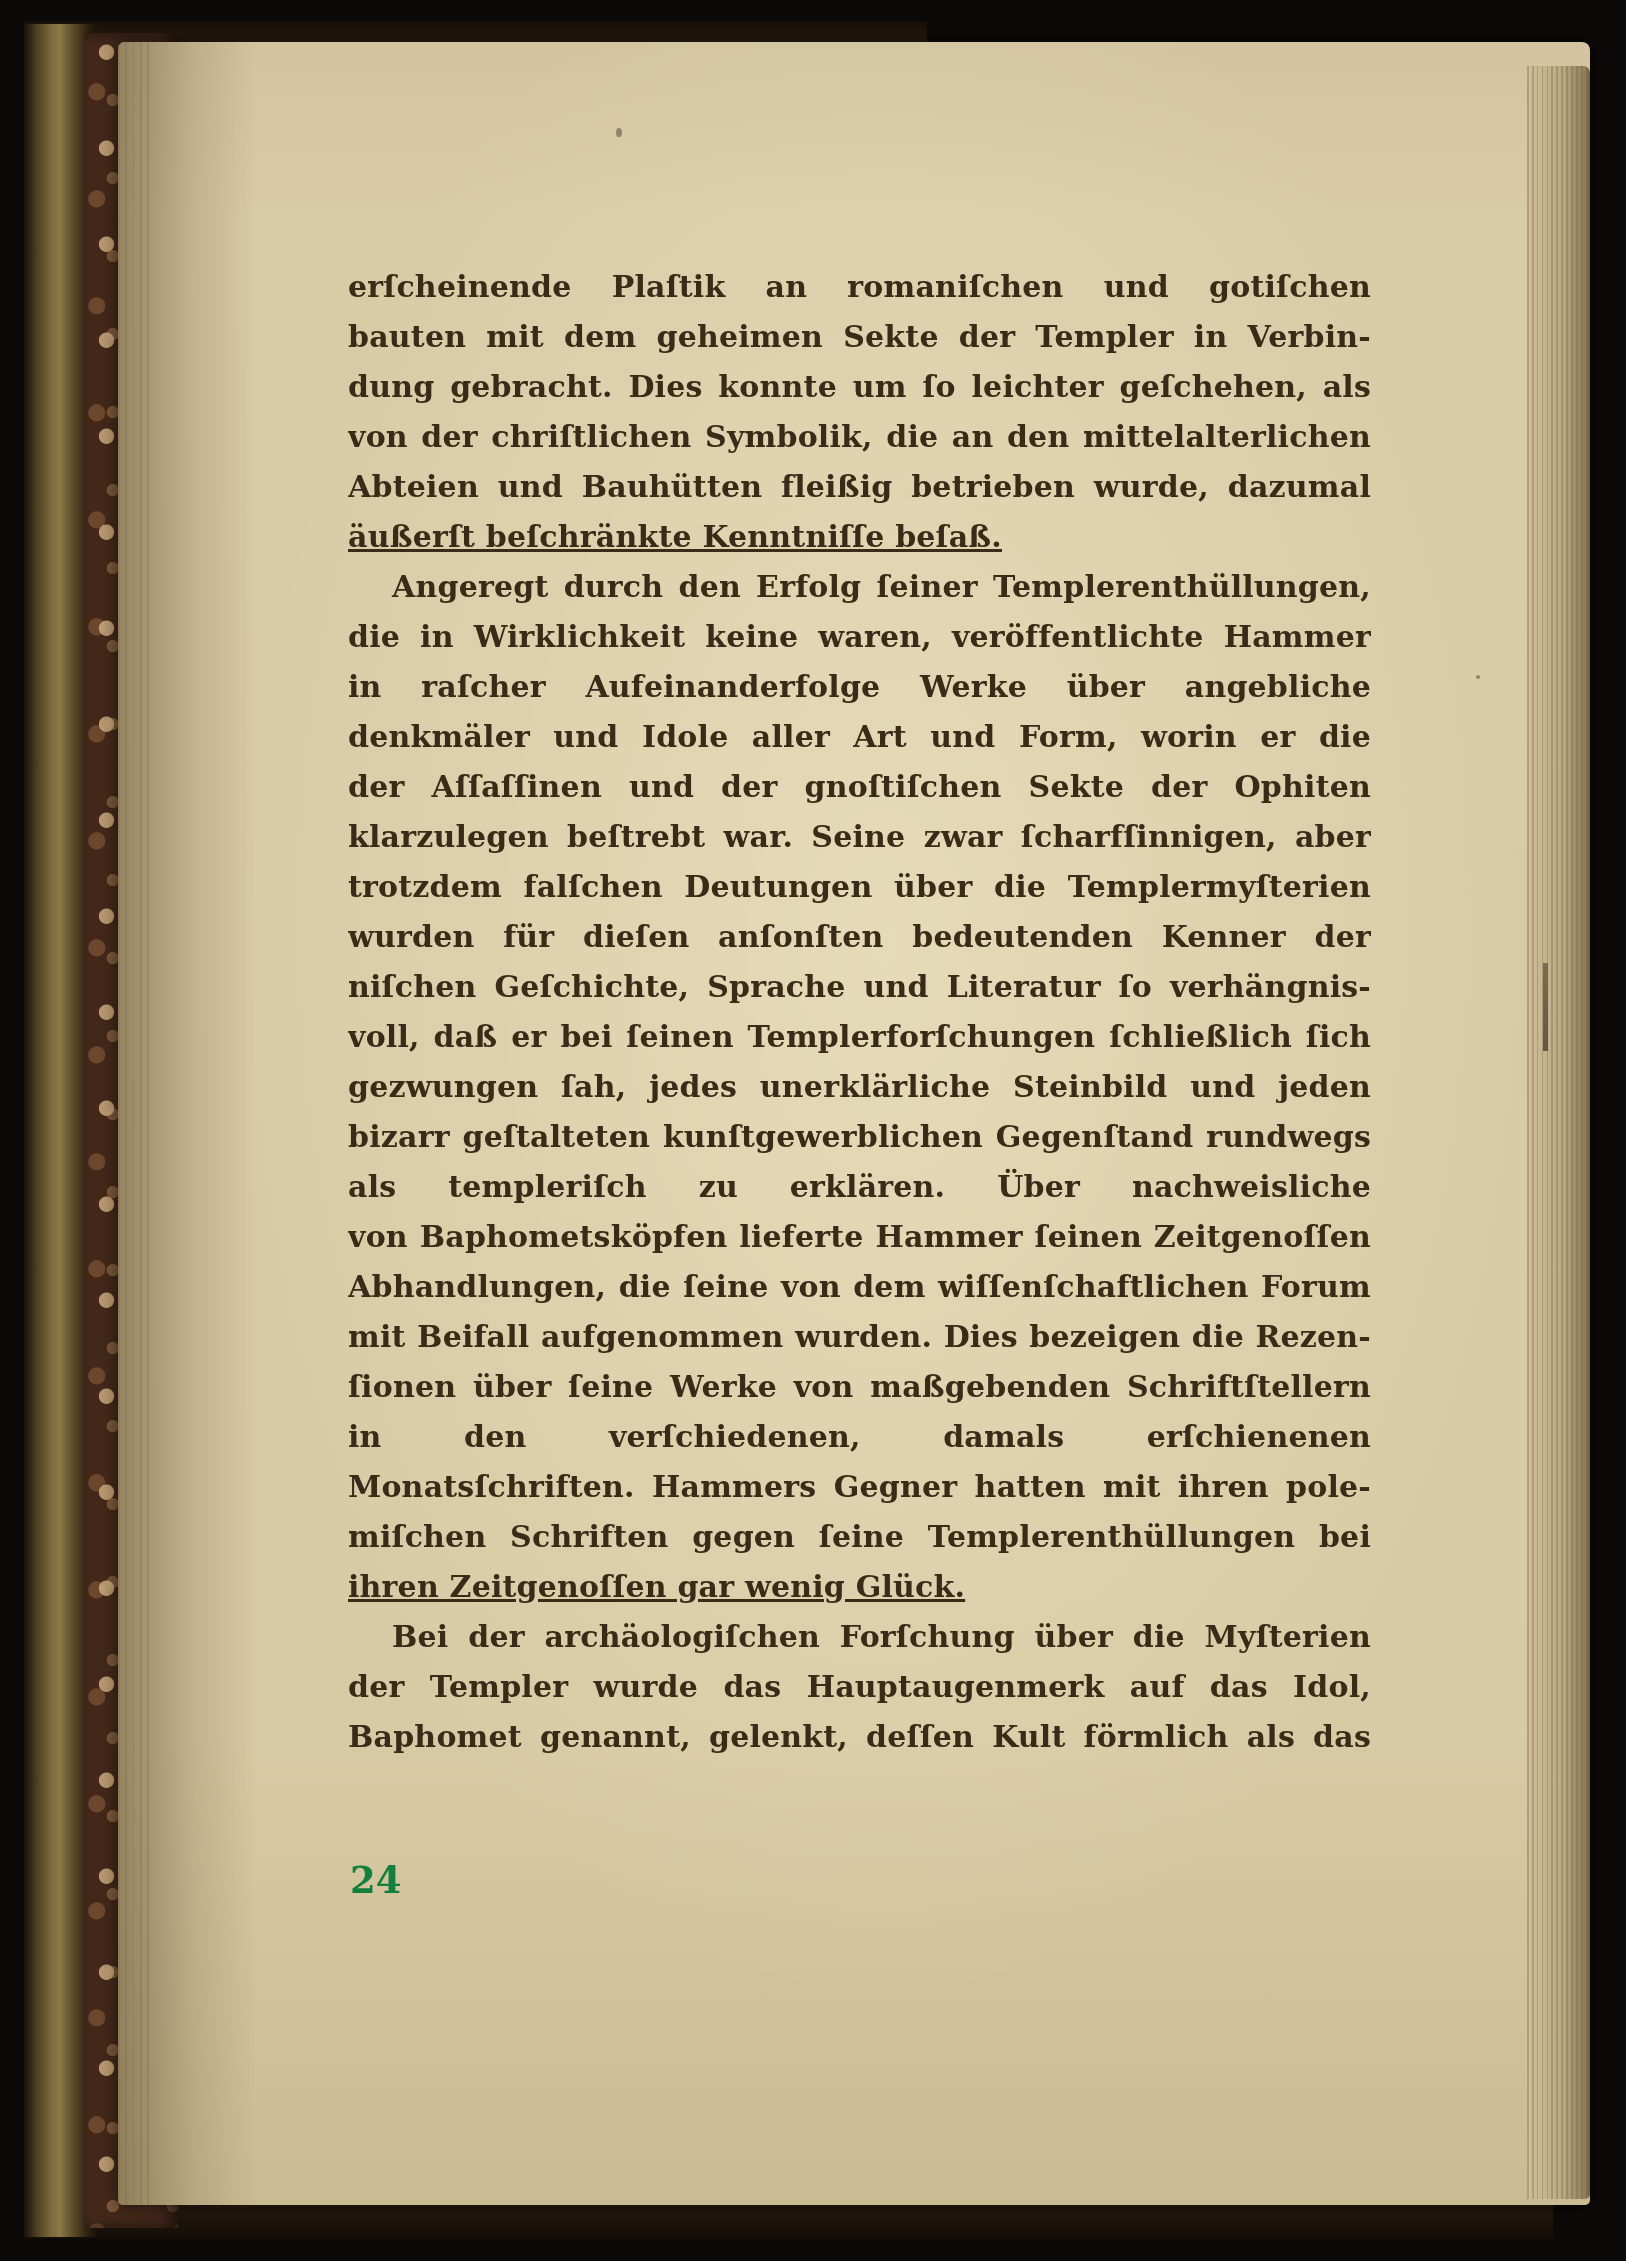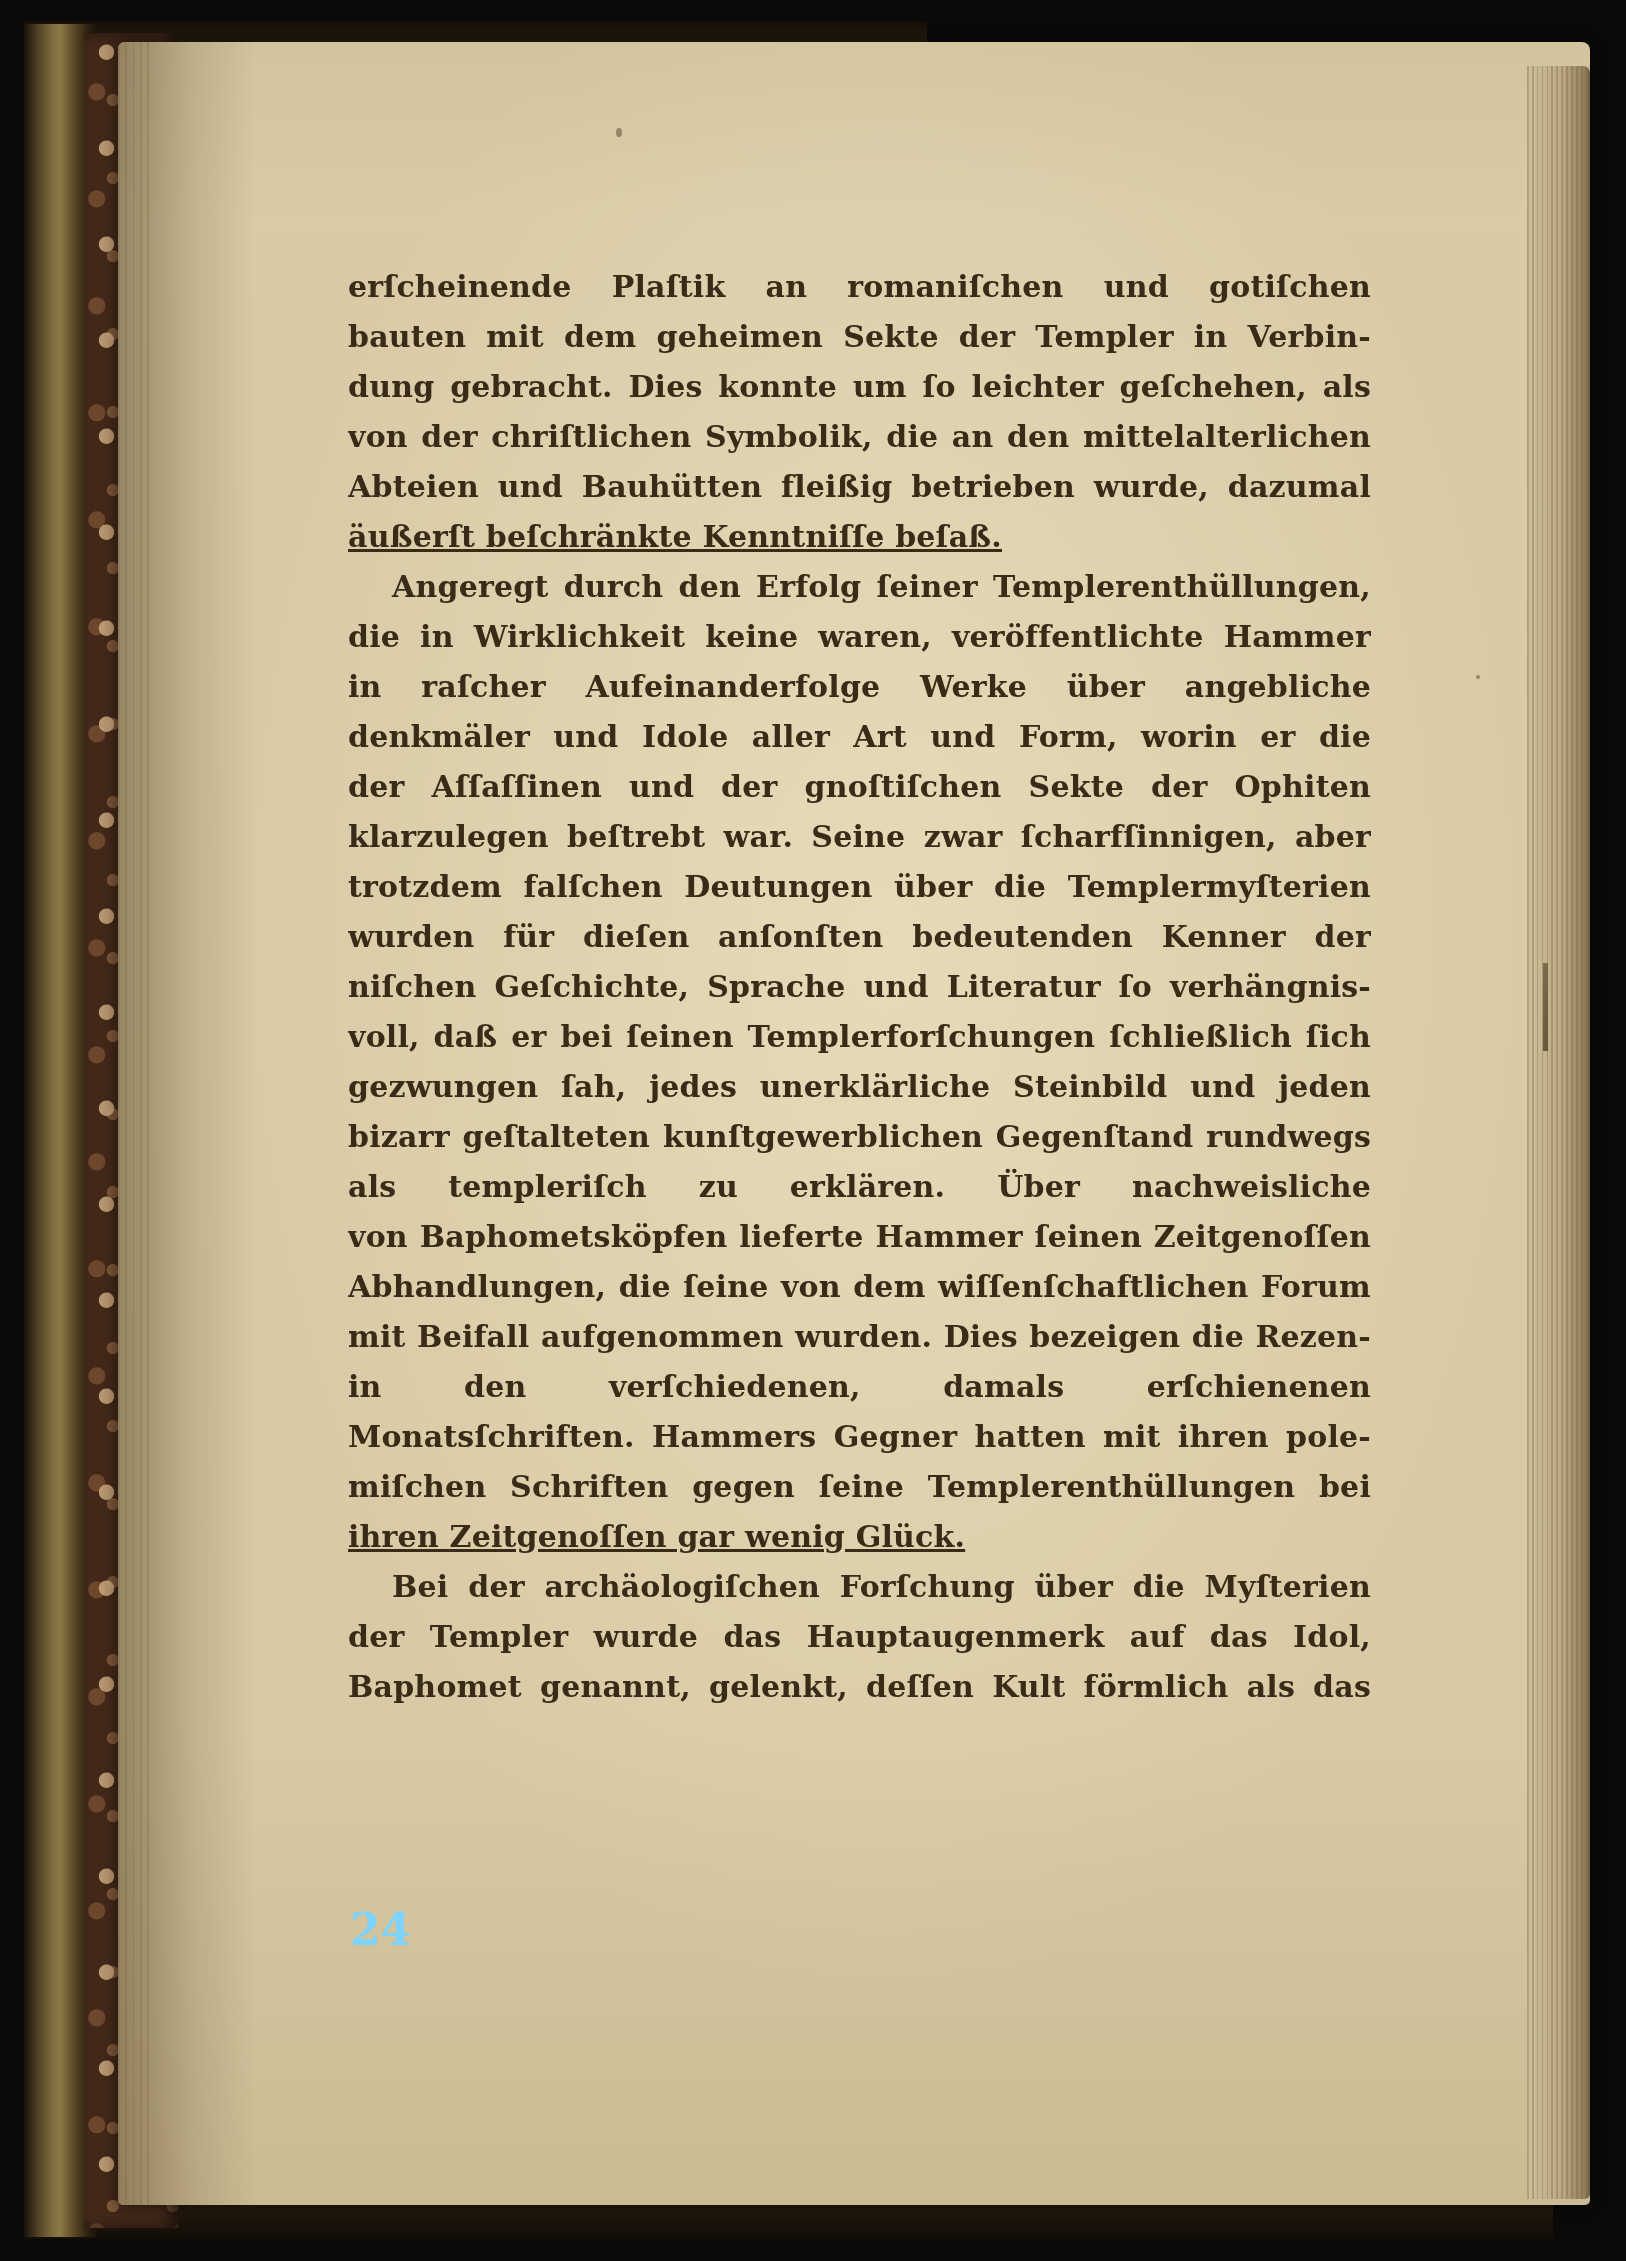--- a/index.html
+++ b/index.html
@@ -113,25 +113,25 @@
     height: 50px;
     text-align: justify;
     text-align-last: justify;
     white-space: normal;
     overflow: hidden;
   }
   .line.indent { text-indent: 44px; }
   .line.last { text-align-last: left; text-decoration: underline; }
   .page-number {
     position: absolute;
-    left: 350px; top: 1904px;
+    left: 350px; top: 1858px;
     z-index: 5;
-    color: #7dd3fc;
+    color: #15803d;
     font-weight: 700;
-    font-size: 44px;
+    font-size: 37px;
   }
   
   .speck {
     position: absolute;
     border-radius: 50%;
     background: #5a4a32;
     opacity: 0.55;
     z-index: 6;
   }
   .speck.s1 { left: 616px; top: 128px; width: 5.7px; height: 9px; }
@@ -167,20 +167,21 @@
       <div class="line">trotzdem falſchen Deutungen über die Templermyſterien</div>
       <div class="line">wurden für dieſen anſonſten bedeutenden Kenner der osma-</div>
       <div class="line">niſchen Geſchichte, Sprache und Literatur ſo verhängnis-</div>
       <div class="line">voll, daß er bei ſeinen Templerforſchungen ſchließlich ſich</div>
       <div class="line">gezwungen ſah, jedes unerklärliche Steinbild und jeden</div>
       <div class="line">bizarr geſtalteten kunſtgewerblichen Gegenſtand rundwegs</div>
       <div class="line">als templeriſch zu erklären. Über nachweisliche Fälſchungen</div>
       <div class="line">von Baphometsköpfen lieferte Hammer ſeinen Zeitgenoſſen</div>
       <div class="line">Abhandlungen, die ſeine von dem wiſſenſchaftlichen Forum</div>
       <div class="line">mit Beifall aufgenommen wurden. Dies bezeigen die Rezen-</div>
+      <div class="line">ſionen über ſeine Werke von maßgebenden Schriftſtellern</div>
       <div class="line">in den verſchiedenen, damals erſchienenen wiſſenſchaftlichen</div>
       <div class="line">Monatsſchriften. Hammers Gegner hatten mit ihren pole-</div>
       <div class="line">miſchen Schriften gegen ſeine Templerenthüllungen bei</div>
       <div class="line last">ihren Zeitgenoſſen gar wenig Glück.</div>
       <div class="line indent">Bei der archäologiſchen Forſchung über die Myſterien</div>
       <div class="line">der Templer wurde das Hauptaugenmerk auf das Idol,</div>
       <div class="line">Baphomet genannt, gelenkt, deſſen Kult förmlich als das</div>
     </div>
 
   <div class="page-number">24</div>

